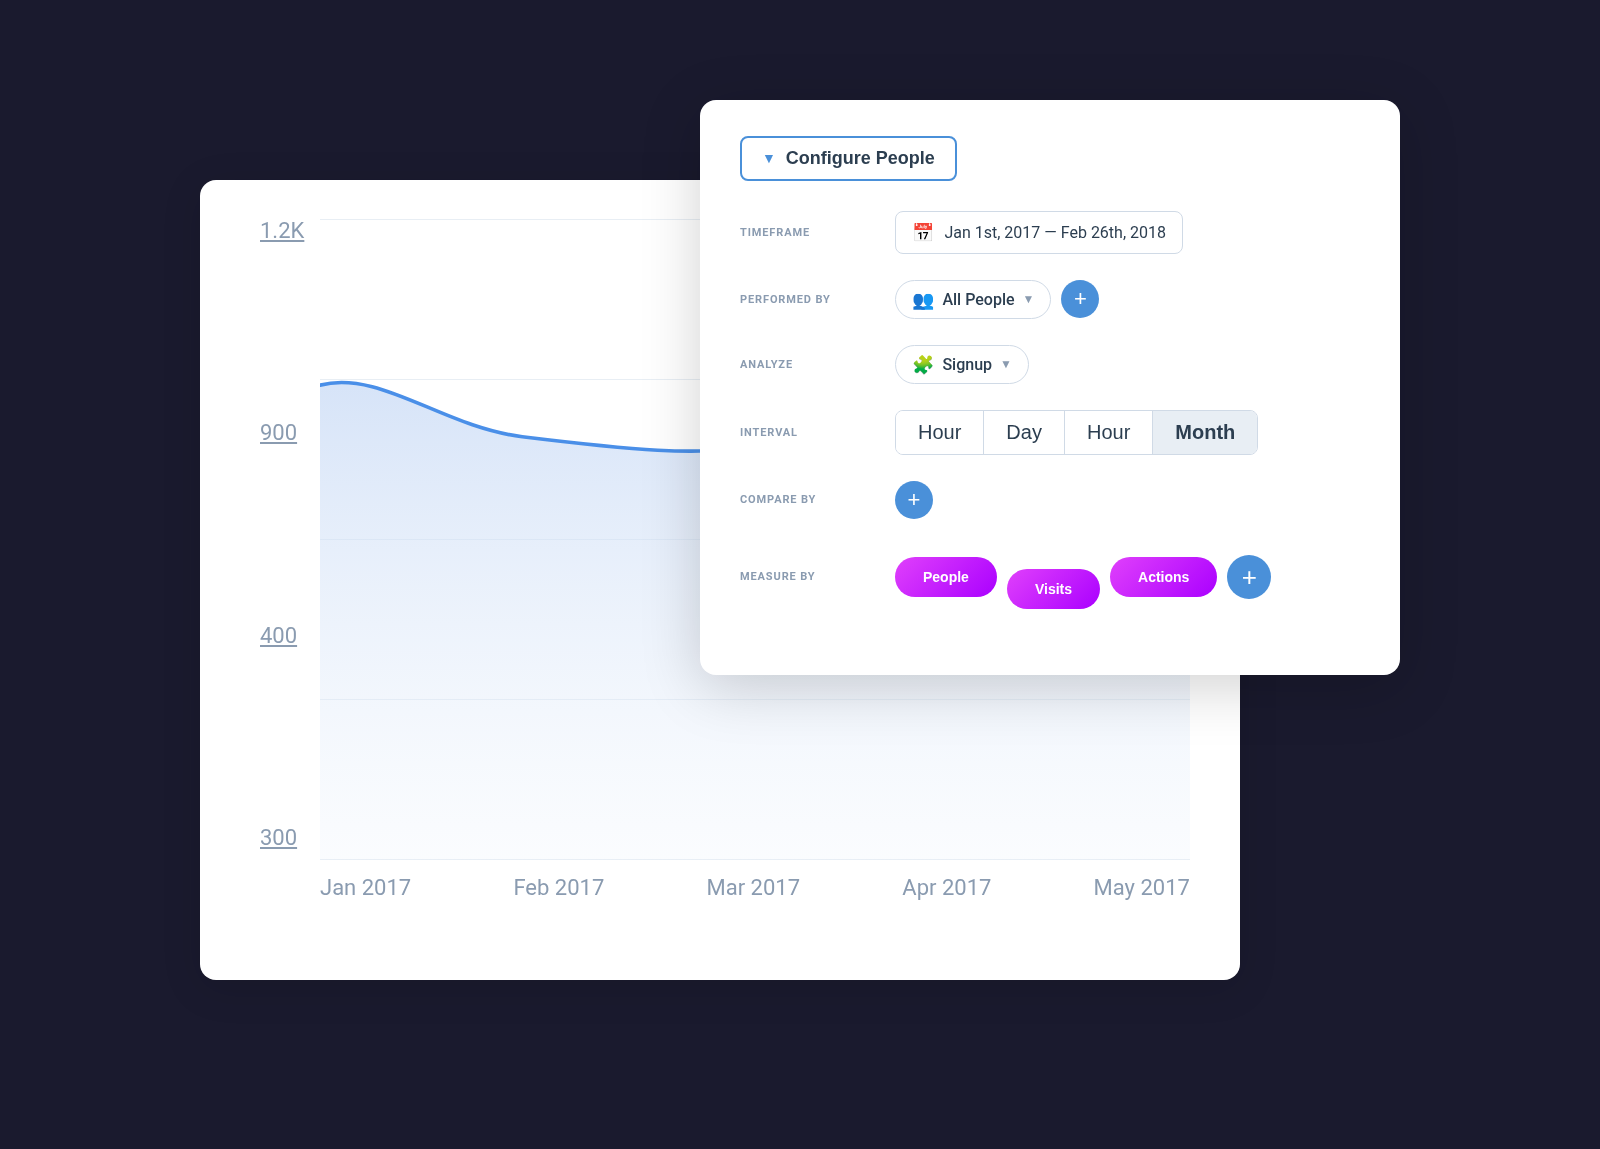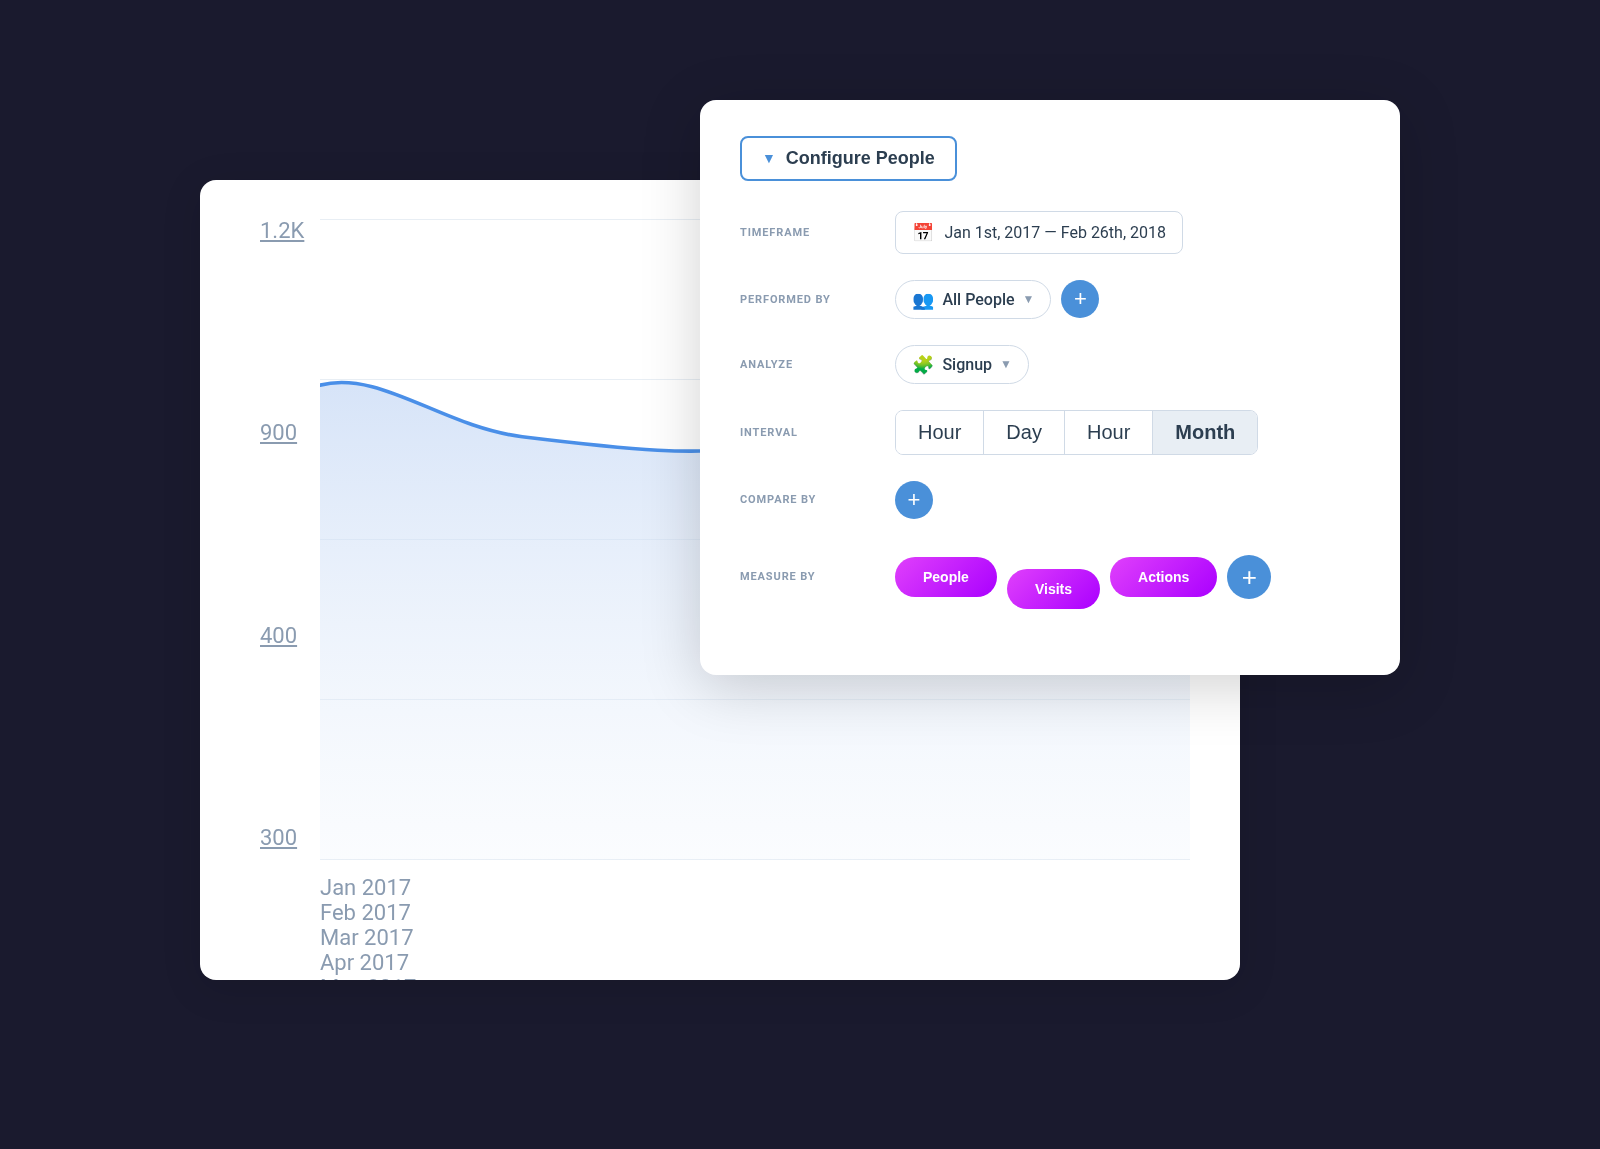--- a/index.html
+++ b/index.html
@@ -78,21 +78,20 @@
     .x-axis {
       position: absolute;
       left: 60px;
       right: 10px;
       bottom: 0;
       height: 80px;
       display: flex;
       align-items: flex-start;
       justify-content: space-between;
       padding-top: 15px;
-      flex-direction: column;
     }
 
     .x-label {
       font-size: 22px;
       color: #8a9bb0;
       font-weight: 400;
     }
 
     
     .config-panel {

